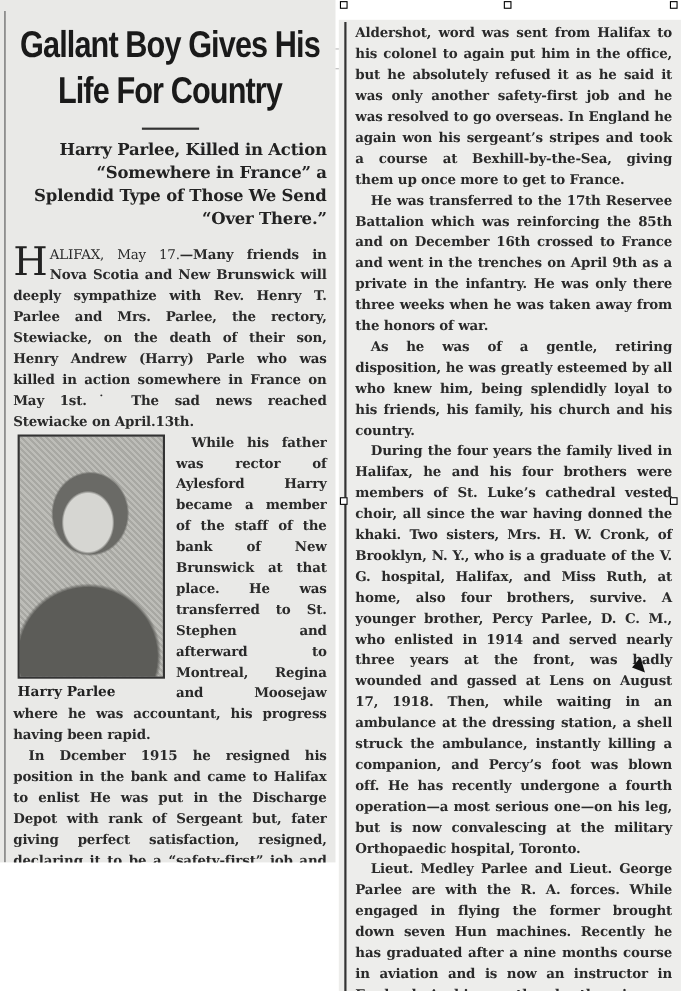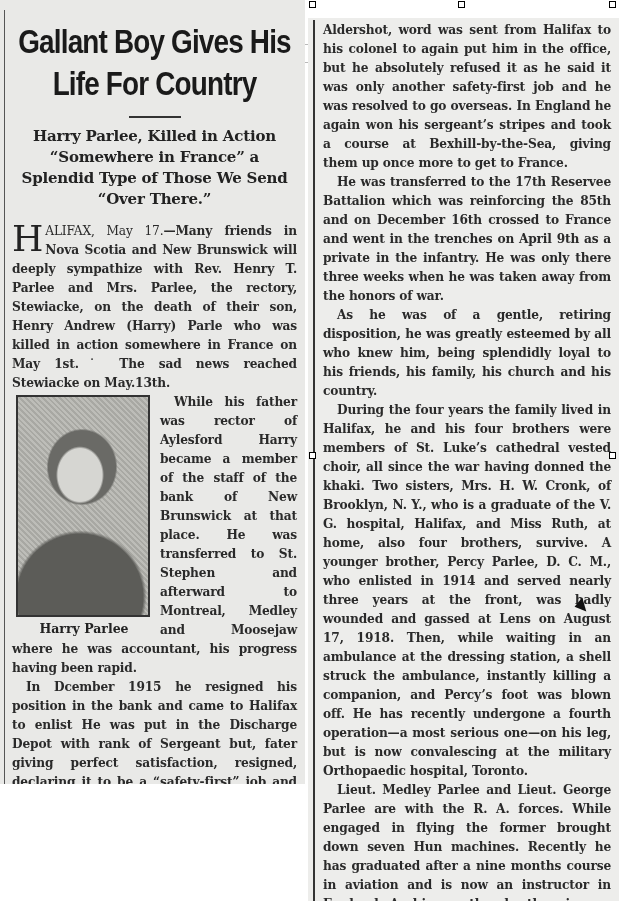--- a/index.html
+++ b/index.html
@@ -21,21 +21,21 @@
 
   .headline {
     font-family: "Liberation Sans", sans-serif; font-weight: bold;
     font-size: 34px; line-height: 42px; letter-spacing: -1px;
     text-align: center; transform: scaleX(0.82); transform-origin: center top;
     margin: 6px -30px 0 -30px; color:#1a1a1a;
   }
   .rule { width: 52px; height: 2px; background: #333; margin: 12px auto 8px auto; }
   .subhead {
     font-family: "DejaVu Serif", serif; font-weight: bold;
-    font-size: 15px; line-height: 21px; text-align: center; color:#222;
+    font-size: 15px; line-height: 21px; text-align: right; color:#222;
     letter-spacing: -0.2px;
   }
   .body-text {
     font-family: "DejaVu Serif", serif; font-weight: bold;
     font-size: 12.2px; line-height: 19px; text-align: justify;
     color: #2a2a2a; letter-spacing: -0.15px; margin: 0;
   }
   .body-text.indent { text-indent: 14px; }
   .dropcap {
     float: left; font-size: 36px; line-height: 30px; font-weight: normal;
@@ -46,21 +46,21 @@
   .photo {
     width: 134px; height: 222px; border: 2px solid #333; box-sizing: border-box;
     background:
       radial-gradient(ellipse 40px 48px at 62px 78px, #d6d6d2 0 55%, transparent 60%),
       radial-gradient(ellipse 48px 52px at 64px 70px, #6a6a66 0 70%, transparent 74%),
       radial-gradient(ellipse 90px 90px at 62px 200px, #5c5c58 0 70%, transparent 74%),
       repeating-linear-gradient(45deg, #bdbdb8 0 2px, #a8a8a3 2px 4px);
   }
   .caption {
     font-family: "DejaVu Serif", serif; font-weight: bold; font-size: 12.5px;
-    text-align: center; margin-top: 4px; color:#222;
+    margin-top: 4px; color:#222;
   }
   .handle {
     position: absolute; width: 7px; height: 7px; background: #fff;
     border: 1px solid #000; box-sizing: border-box;
   }
   .sep-line { position:absolute; background:#b9b9b9; height:1px; }
   .cursor { position:absolute; left:577px; top:600px; width:0; height:0;
     border-left: 12px solid #111; border-top: 8px solid transparent; border-bottom: 4px solid transparent;
     transform: rotate(40deg); }
 </style>
@@ -70,27 +70,27 @@
 <div class="clip" id="clip-left">
   <div class="headline">
     <div>Gallant Boy Gives His</div>
     <div>Life For Country</div>
   </div>
   <div class="rule"></div>
   <div class="subhead">Harry Parlee, Killed in Action “Somewhere in France” a Splendid Type of Those We Send “Over There.”</div>
 
   <div style="height:12px"></div>
   <p class="body-text">
-    <span class="dropcap">H</span><span class="dateline">ALIFAX, May 17.</span><span>—Many friends in Nova Scotia and New Brunswick will deeply sympathize with Rev. Henry T. Parlee and Mrs. Parlee, the rectory, Stewiacke, on the death of their son, Henry Andrew (Harry) Parle who was killed in action somewhere in France on May 1st.˙ The sad news reached Stewiacke on May.13th.</span>
+    <span class="dropcap">H</span><span class="dateline">ALIFAX, May 17.</span><span>—Many friends in Nova Scotia and New Brunswick will deeply sympathize with Rev. Henry T. Parlee and Mrs. Parlee, the rectory, Stewiacke, on the death of their son, Henry Andrew (Harry) Parle who was killed in action somewhere in France on May 1st.˙ The sad news reached Stewiacke on April.13th.</span>
   </p>
   <div class="photo-wrap">
     <div class="photo" title="Portrait photograph of Harry Parlee"></div>
     <div class="caption">Harry Parlee</div>
   </div>
-  <p class="body-text indent">While his father was rector of Aylesford Harry became a member of the staff of the bank of New Brunswick at that place. He was transferred to St. Stephen and afterward to Montreal, Medley and Moosejaw where he was accountant, his progress having been rapid.</p>
+  <p class="body-text indent">While his father was rector of Aylesford Harry became a member of the staff of the bank of New Brunswick at that place. He was transferred to St. Stephen and afterward to Montreal, Regina and Moosejaw where he was accountant, his progress having been rapid.</p>
   <p class="body-text indent">In Dcember 1915 he resigned his position in the bank and came to Halifax to enlist He was put in the Discharge Depot with rank of Sergeant but, fater giving perfect satisfaction, resigned, declaring it to be a “safety-first” job and that the men who were unfit for overseas work, or returned men should have such positions He gave up his stripees after being transferred to thee 193rd Highland Battalion at</p>
 </div>
 
 <div class="sep-line" style="left:305px; top:44px; width:10px;"></div>
 <div class="sep-line" style="left:305px; top:62px; width:10px;"></div>
 
 <div class="clip" id="clip-right">
   <p class="body-text">Aldershot, word was sent from Halifax to his colonel to again put him in the office, but he absolutely refused it as he said it was only another safety-first job and he was resolved to go overseas. In England he again won his sergeant’s stripes and took a course at Bexhill-by-the-Sea, giving them up once more to get to France.</p>
   <p class="body-text indent">He was transferred to the 17th Reservee Battalion which was reinforcing the 85th and on December 16th crossed to France and went in the trenches on April 9th as a private in the infantry. He was only there three weeks when he was taken away from the honors of war.</p>
   <p class="body-text indent">As he was of a gentle, retiring disposition, he was greatly esteemed by all who knew him, being splendidly loyal to his friends, his family, his church and his country.</p>

